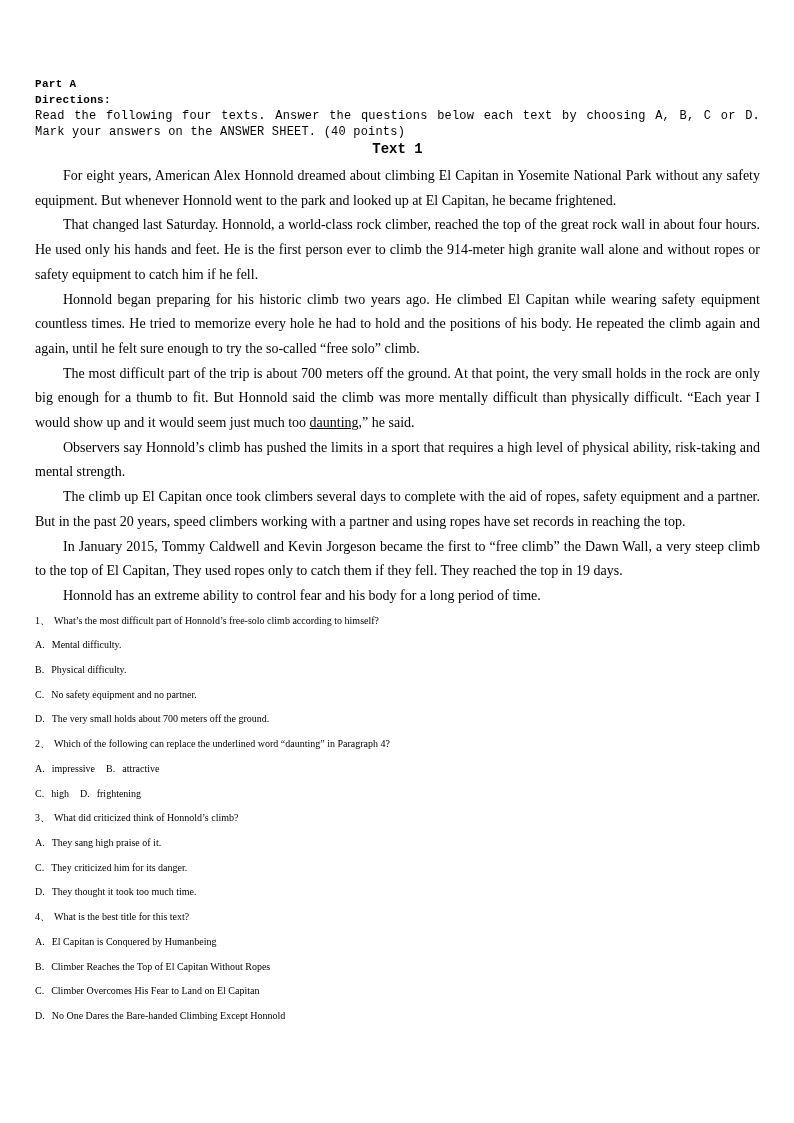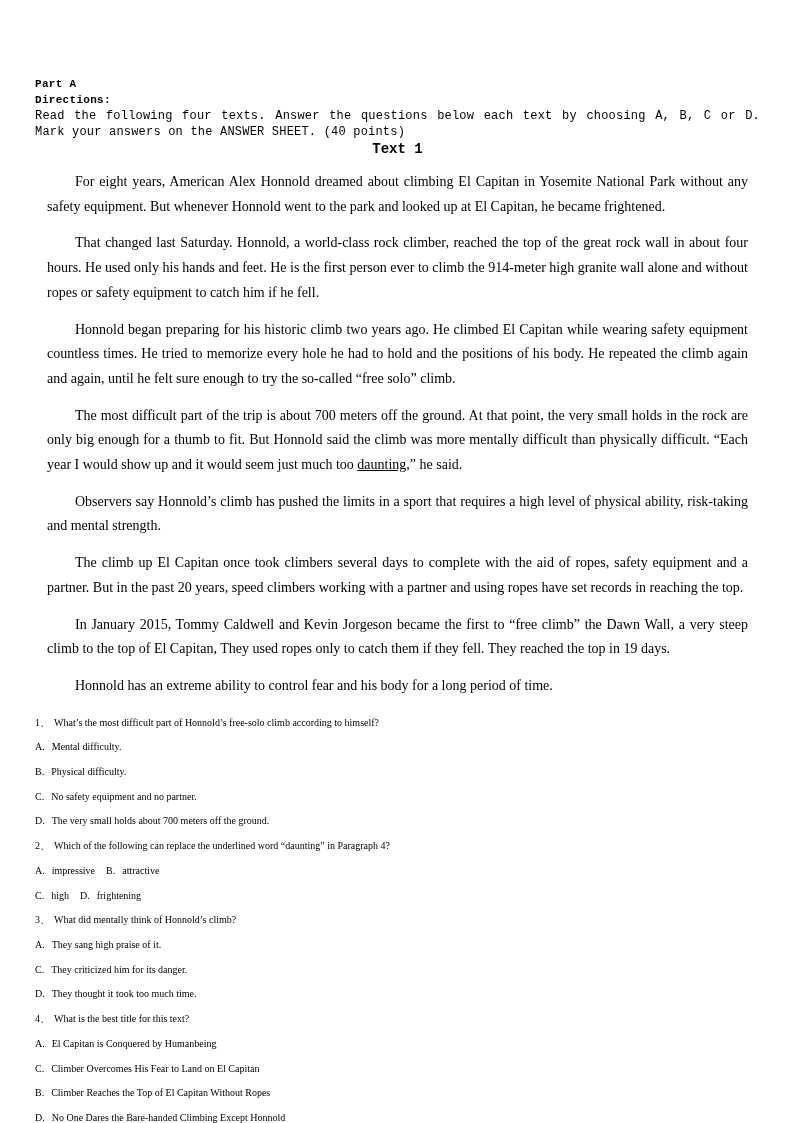--- a/index.html
+++ b/index.html
@@ -37,21 +37,21 @@
   }
   .text-title {
     font-size: 14px;
     line-height: 17px;
     font-weight: bold;
     text-align: center;
     margin: 1px 0 6px 0;
   }
   
   .passage p {
-    margin: 12px;
+    margin: 0;
     font-size: 14px;
     line-height: 24.7px;
     text-align: justify;
     text-indent: 28px;
   }
   .underlined {
     text-decoration: underline;
   }
   
   .questions {
@@ -116,32 +116,32 @@
       <div class="option">
         <span class="olabel">A.</span><span class="otext-inline">impressive</span><span class="olabel">B.</span><span>attractive</span>
       </div>
       <div class="option">
         <span class="olabel">C.</span><span class="otext-inline">high</span><span class="olabel">D.</span><span>frightening</span>
       </div>
     </div>
 
     <div class="question">
       <div class="qline">
-        <span class="qnum">3、</span><span>What did mentally think of Honnold’s climb?</span>
+        <span class="qnum">3、</span><span>What did criticized think of Honnold’s climb?</span>
       </div>
       <div class="option"><span class="olabel">A.</span><span>They sang high praise of it.</span></div>
       <div class="option"><span class="olabel">C.</span><span>They criticized him for its danger.</span></div>
       <div class="option"><span class="olabel">D.</span><span>They thought it took too much time.</span></div>
     </div>
 
     <div class="question">
       <div class="qline">
         <span class="qnum">4、</span><span>What is the best title for this text?</span>
       </div>
       <div class="option"><span class="olabel">A.</span><span>El Capitan is Conquered by Humanbeing</span></div>
+      <div class="option"><span class="olabel">B.</span><span>Climber Reaches the Top of El Capitan Without Ropes</span></div>
       <div class="option"><span class="olabel">C.</span><span>Climber Overcomes His Fear to Land on El Capitan</span></div>
-      <div class="option"><span class="olabel">B.</span><span>Climber Reaches the Top of El Capitan Without Ropes</span></div>
       <div class="option"><span class="olabel">D.</span><span>No One Dares the Bare-handed Climbing Except Honnold</span></div>
     </div>
 
   </section>
 
 </div>
 
 </body></html>

